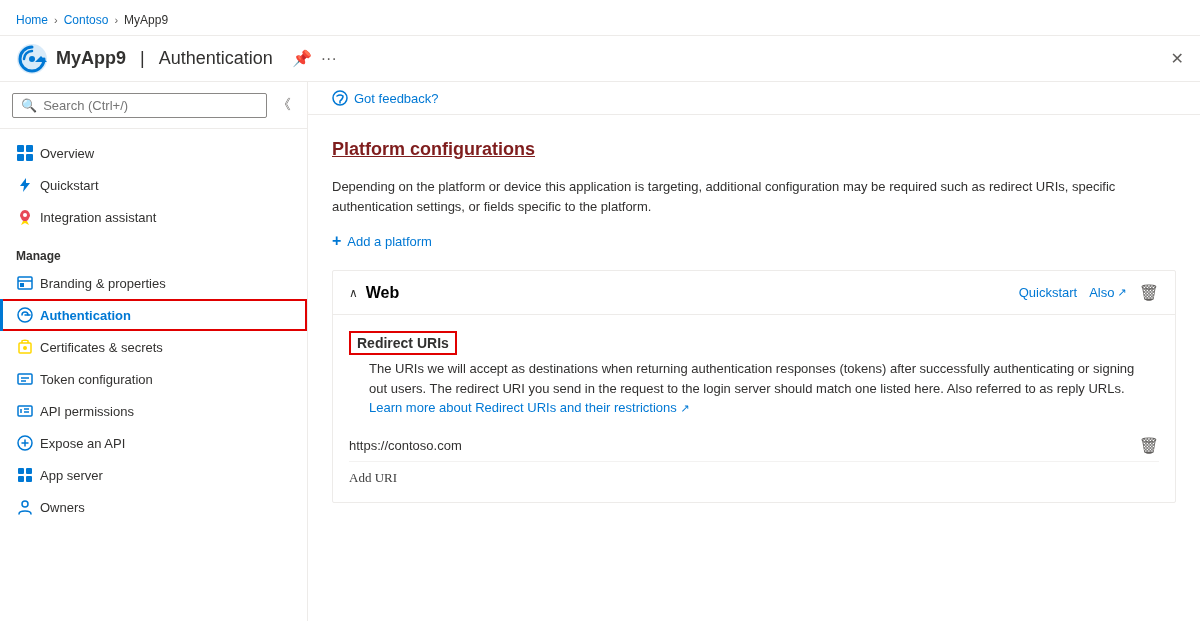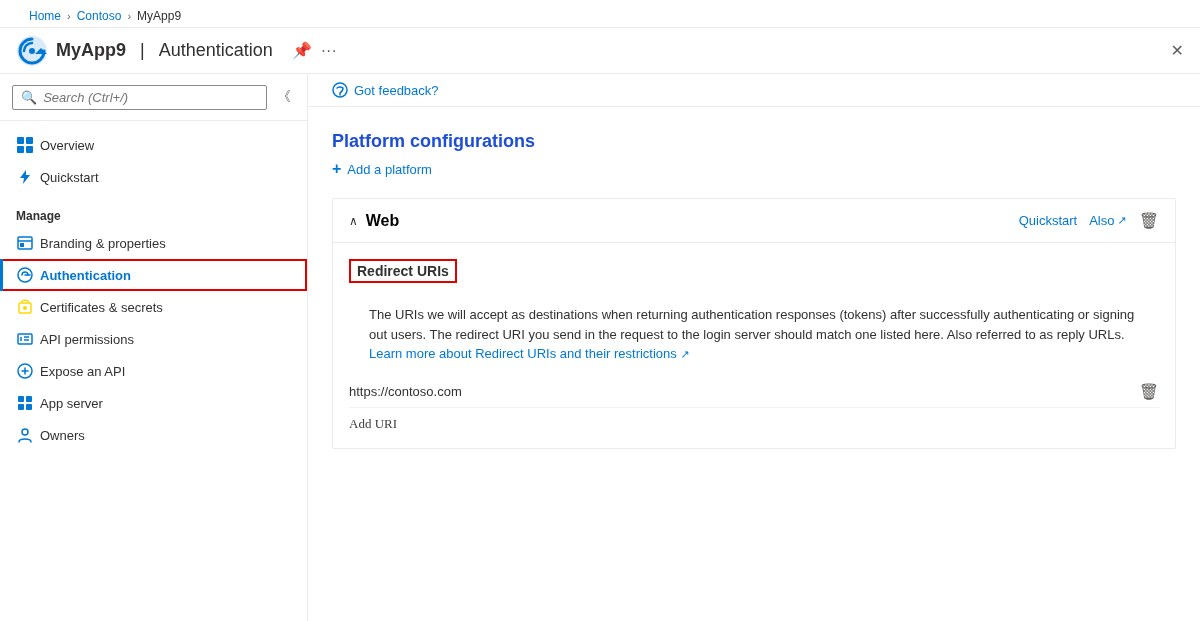--- a/index.html
+++ b/index.html
@@ -7,64 +7,64 @@
 
     
     .top-bar { background: #fff; border-bottom: 1px solid #edebe9; padding: 0 16px; display: flex; align-items: center; justify-content: space-between; height: 46px; flex-shrink: 0; }
     .top-bar-left { display: flex; align-items: center; gap: 8px; }
     .app-icon { width: 32px; height: 32px; }
     .page-title { font-size: 18px; font-weight: 600; color: #323130; }
     .page-title-separator { color: #323130; font-size: 18px; font-weight: 300; margin: 0 6px; }
     .pin-icon, .ellipsis-icon, .close-icon { cursor: pointer; color: #605e5c; font-size: 16px; }
 
     
-    .breadcrumb { background: #fff; padding: 4px 29px 0; display: flex; align-items: center; gap: 6px; font-size: 12px; color: #0078d4; border-bottom: 1px solid #edebe9; height: 28px; flex-shrink: 0; }
+    .breadcrumb { background: #fff; padding: 4px 16px 0; display: flex; align-items: center; gap: 6px; font-size: 12px; color: #0078d4; border-bottom: 1px solid #edebe9; height: 36px; flex-shrink: 0; }
     .breadcrumb-sep { color: #605e5c; font-size: 11px; }
     .breadcrumb-link { color: #0078d4; cursor: pointer; text-decoration: none; }
     .breadcrumb-current { color: #323130; }
 
     
     .main-container { display: flex; flex: 1; overflow: hidden; background: #f3f2f1; }
 
     
     .sidebar { width: 308px; background: #fff; border-right: 1px solid #edebe9; display: flex; flex-direction: column; flex-shrink: 0; overflow-y: auto; }
     .sidebar-search { padding: 10px 12px; border-bottom: 1px solid #edebe9; display: flex; align-items: center; gap: 6px; }
     .search-box { display: flex; align-items: center; border: 1px solid #8a8886; border-radius: 2px; padding: 4px 8px; flex: 1; background: #fff; gap: 6px; }
-    .search-box input { border: none; outline: none; font-size: 13px; color: #323130; width: 100%; background: transparent; font-style: italic; }
+    .search-box input { border: none; outline: none; font-size: 13px; color: #323130; width: 100%; background: transparent; }
     .search-icon-small { color: #605e5c; font-size: 13px; }
     .collapse-btn { color: #605e5c; cursor: pointer; font-size: 14px; padding: 4px; }
 
     .sidebar-section { padding: 8px 0; }
     .sidebar-item { display: flex; align-items: center; gap: 6px; padding: 7px 16px; cursor: pointer; color: #323130; font-size: 13px; position: relative; }
     .sidebar-item.active { background: #eff6fc; font-weight: 600; color: #0078d4; }
     .sidebar-item.active::before { content: ''; position: absolute; left: 0; top: 0; bottom: 0; width: 3px; background: #0078d4; }
     .sidebar-item.highlighted { outline: 2px solid #e00000; outline-offset: -2px; background: #fff; }
     .sidebar-section-label { padding: 8px 16px 4px; font-size: 12px; font-weight: 600; color: #323130; }
 
     .item-icon { width: 18px; height: 18px; display: flex; align-items: center; justify-content: center; flex-shrink: 0; }
 
     
     .content { flex: 1; overflow-y: auto; background: #fff; display: flex; flex-direction: column; }
     .feedback-bar { padding: 8px 24px; border-bottom: 1px solid #edebe9; display: flex; align-items: center; gap: 6px; color: #0078d4; font-size: 13px; cursor: pointer; flex-shrink: 0; }
     .content-body { padding: 24px 24px; flex: 1; overflow-y: auto; }
-    .section-title { font-size: 18px; font-weight: 600; color: #1d4ed8; margin-bottom: 8px; }
+    .section-title { font-size: 18px; font-weight: 600; color: #7f1d1d; margin-bottom: 17px; text-decoration: underline; }
     .section-desc { font-size: 13px; color: #323130; line-height: 1.5; margin-bottom: 16px; max-width: 820px; }
     .add-platform-btn { display: flex; align-items: center; gap: 6px; color: #0078d4; cursor: pointer; font-size: 13px; margin-bottom: 20px; }
 
     
     .web-card { border: 1px solid #edebe9; border-radius: 2px; background: #fff; }
     .web-card-header { display: flex; align-items: center; padding: 12px 16px; border-bottom: 1px solid #edebe9; gap: 8px; }
     .web-card-title { font-size: 16px; font-weight: 600; color: #000000; flex: 1; }
     .web-card-actions { display: flex; align-items: center; gap: 12px; }
     .card-link { color: #0078d4; font-size: 13px; cursor: pointer; text-decoration: none; display: flex; align-items: center; gap: 3px; }
     .trash-icon { color: #605e5c; cursor: pointer; font-size: 16px; }
     .chevron-icon { color: #323130; font-size: 12px; }
 
     .web-card-body { padding: 16px 16px; }
-    .subsection-title { font-size: 14px; font-weight: 600; color: #323130; margin-bottom: 18px; border: 2px solid #e00000; display: inline-block; padding: 2px 6px; }
+    .subsection-title { font-size: 14px; font-weight: 600; color: #323130; margin-bottom: 0; border: 2px solid #e00000; display: inline-block; padding: 2px 6px; }
     .subsection-desc { font-size: 13px; color: #323130; line-height: 1.5; margin-bottom: 12px; max-width: 780px; margin-left: 20px; }
     .learn-more { color: #0078d4; cursor: pointer; text-decoration: none; }
     .uri-row { display: flex; align-items: center; justify-content: space-between; padding: 6px 0; border-bottom: 1px solid #f3f2f1; }
     .uri-text { font-size: 13px; color: #323130; }
     .add-uri-btn { color: #404040; font-size: 13px; cursor: pointer; margin-top: 8px; display: inline-block; font-family: Liberation Serif, serif; }
   </style>
 </head>
 <body>
 
 <div class="breadcrumb">
@@ -121,20 +121,30 @@
 
       <div class="sidebar-item">
         <span class="item-icon">
           <svg width="18" height="18" viewBox="0 0 18 18">
               <path d="M10 2 L4 10 H8 L7 16 L14 7 H10 Z" fill="#0078d4"></path>
             </svg>
         </span>
         <span>Quickstart</span>
       </div>
 
+      <div class="sidebar-item">
+        <span class="item-icon">
+          <svg width="18" height="18" viewBox="0 0 18 18">
+              <path d="M9 2 C12 2 14 5 14 8 L12 12 L9 14 L6 12 L4 8 C4 5 6 2 9 2Z" fill="#e74856"></path>
+              <circle cx="9" cy="7" r="2" fill="white"></circle>
+              <path d="M7 13 L5 17 L9 15 L13 17 L11 13" fill="#ffd700"></path>
+            </svg>
+        </span>
+        <span>Integration assistant</span>
+      </div>
     </div>
 
     <div>
       <div class="sidebar-section-label">Manage</div>
 
       <div class="sidebar-item">
         <span class="item-icon">
           <svg width="18" height="18" viewBox="0 0 18 18">
               <rect x="2" y="3" width="14" height="12" rx="1" stroke="#0078d4" stroke-width="1.5" fill="none"></rect>
               <line x1="2" y1="7" x2="16" y2="7" stroke="#0078d4" stroke-width="1.5"></line>
@@ -159,20 +169,30 @@
         <span class="item-icon">
           <svg width="18" height="18" viewBox="0 0 18 18">
               <rect x="3" y="5" width="12" height="10" rx="1" stroke="#ffd700" stroke-width="1.5" fill="none"></rect>
               <path d="M6 5 V3 C6 2 12 2 12 3 V5" stroke="#ffd700" stroke-width="1.5" fill="none"></path>
               <circle cx="9" cy="10" r="2" fill="#ffd700"></circle>
             </svg>
         </span>
         <span>Certificates &amp; secrets</span>
       </div>
 
+      <div class="sidebar-item">
+        <span class="item-icon">
+          <svg width="18" height="18" viewBox="0 0 18 18">
+              <rect x="2" y="4" width="14" height="10" rx="1" stroke="#0078d4" stroke-width="1.5" fill="none"></rect>
+              <line x1="5" y1="8" x2="13" y2="8" stroke="#0078d4" stroke-width="1.5"></line>
+              <line x1="5" y1="11" x2="10" y2="11" stroke="#0078d4" stroke-width="1.5"></line>
+            </svg>
+        </span>
+        <span>Token configuration</span>
+      </div>
 
       <div class="sidebar-item">
         <span class="item-icon">
           <svg width="18" height="18" viewBox="0 0 18 18">
               <rect x="2" y="4" width="14" height="10" rx="1" stroke="#0078d4" stroke-width="1.5" fill="none"></rect>
               <line x1="5" y1="7" x2="5" y2="11" stroke="#0078d4" stroke-width="1.5"></line>
               <line x1="8" y1="7" x2="13" y2="7" stroke="#0078d4" stroke-width="1.5"></line>
               <line x1="8" y1="10" x2="13" y2="10" stroke="#0078d4" stroke-width="1.5"></line>
             </svg>
         </span>
@@ -219,20 +239,21 @@
       <svg width="16" height="16" viewBox="0 0 16 16">
           <circle cx="8" cy="8" r="7" stroke="#0078d4" stroke-width="1.5" fill="none"></circle>
           <path d="M5 6 Q8 4 11 6 Q11 9 8 11 L8 13" stroke="#0078d4" stroke-width="1.5" fill="none" stroke-linecap="round"></path>
         </svg>
       <span>Got feedback?</span>
     </div>
 
     <div class="content-body">
 
       <h2 class="section-title">Platform configurations</h2>
+      <p class="section-desc">Depending on the platform or device this application is targeting, additional configuration may be required such as redirect URIs, specific authentication settings, or fields specific to the platform.</p>
 
       <div class="add-platform-btn">
         <span style="font-size:16px; font-weight:600;">+</span>
         <span>Add a platform</span>
       </div>
 
       <div class="web-card">
         <div class="web-card-header">
           <span class="chevron-icon">∧</span>
           <span class="web-card-title">Web</span>

